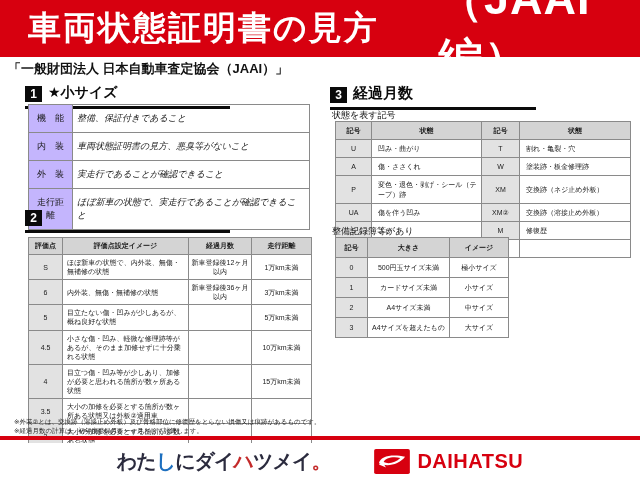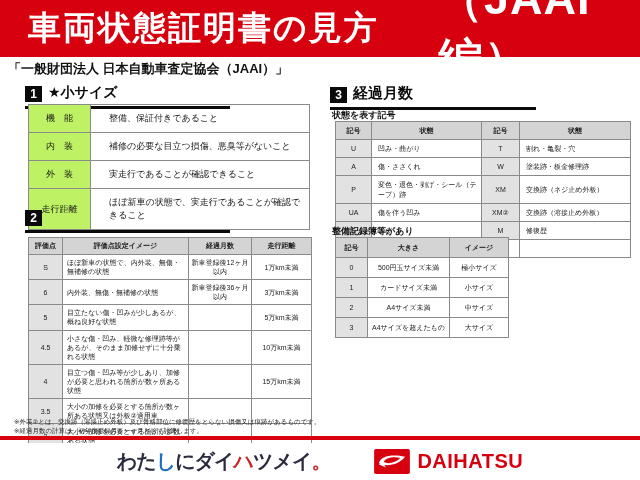--- a/index.html
+++ b/index.html
@@ -29,35 +29,35 @@
   #sec3 .t { font-size:15px; }
 
   
   table { border-collapse:collapse; table-layout:fixed; color:#1a1a1a; }
   th, td { border:1px solid #8a8a8a; text-align:center; vertical-align:middle; overflow:hidden; }
   th { background:#d4d4d4; font-weight:bold; }
 
   
   #t1 { position:absolute; left:28px; top:104px; width:282px; font-size:9px; }
   #t1 td { padding:7px 4px; }
-  #t1 td:nth-child(1) { width:62px; background:#bef264; }
-  #t1 td:nth-child(2) { text-align:left; padding-left:18px; }
+  #t1 td:nth-child(1) { width:44px; background:#c4b5fd; }
+  #t1 td:nth-child(2) { text-align:left; padding-left:4px;font-style:italic; }
 
   
   #t2 { position:absolute; left:28px; top:237px; width:284px; font-size:7px; }
   #t2 th { padding:3px 1px; font-size:7px; }
   #t2 td { padding:3px 2px; line-height:1.3; }
   #t2 th:nth-child(1), #t2 td:nth-child(1) { width:34px; }
   #t2 th:nth-child(2), #t2 td:nth-child(2) { width:126px; }
   #t2 th:nth-child(3), #t2 td:nth-child(3) { width:63px; }
   #t2 td:nth-child(1) { background:#e2e2e2; }
   #t2 td:nth-child(2) { text-align:left; padding-left:4px; }
 
   
-  .cap { position:absolute; font-size:9px; font-weight:bold; color:#111; }
+  .cap { position:absolute; font-size:9px; font-weight:normal; color:#111; }
   #cap-cond { left:332px; top:109px; }
   #cap-size { left:332px; top:225px; }
 
   
   #t3 { position:absolute; left:335px; top:121px; width:296px; font-size:7px; }
   #t3 th, #t3 td { padding:3.5px 2px; }
   #t3 th:nth-child(1), #t3 td:nth-child(1) { width:36px; }
   #t3 th:nth-child(2), #t3 td:nth-child(2) { width:110px; }
   #t3 th:nth-child(3), #t3 td:nth-child(3) { width:38px; }
   #t3 td:nth-child(1), #t3 td:nth-child(3) { background:#e2e2e2; }
@@ -100,21 +100,21 @@
     <span class="t">★小サイズ</span>
   </div>
   <table id="t1">
     <tbody>
         <tr>
           <td>機　能</td>
           <td>整備、保証付きであること</td>
         </tr>
         <tr>
           <td>内　装</td>
-          <td>補修の必要な目立つ損傷、悪臭等がないこと</td>
+          <td>車両状態証明書の見方、悪臭等がないこと</td>
         </tr>
         <tr>
           <td>外　装</td>
           <td>実走行であることが確認できること</td>
         </tr>
         <tr>
           <td>走行距離</td>
           <td>ほぼ新車の状態で、実走行であることが確認できること</td>
         </tr>
       </tbody>

